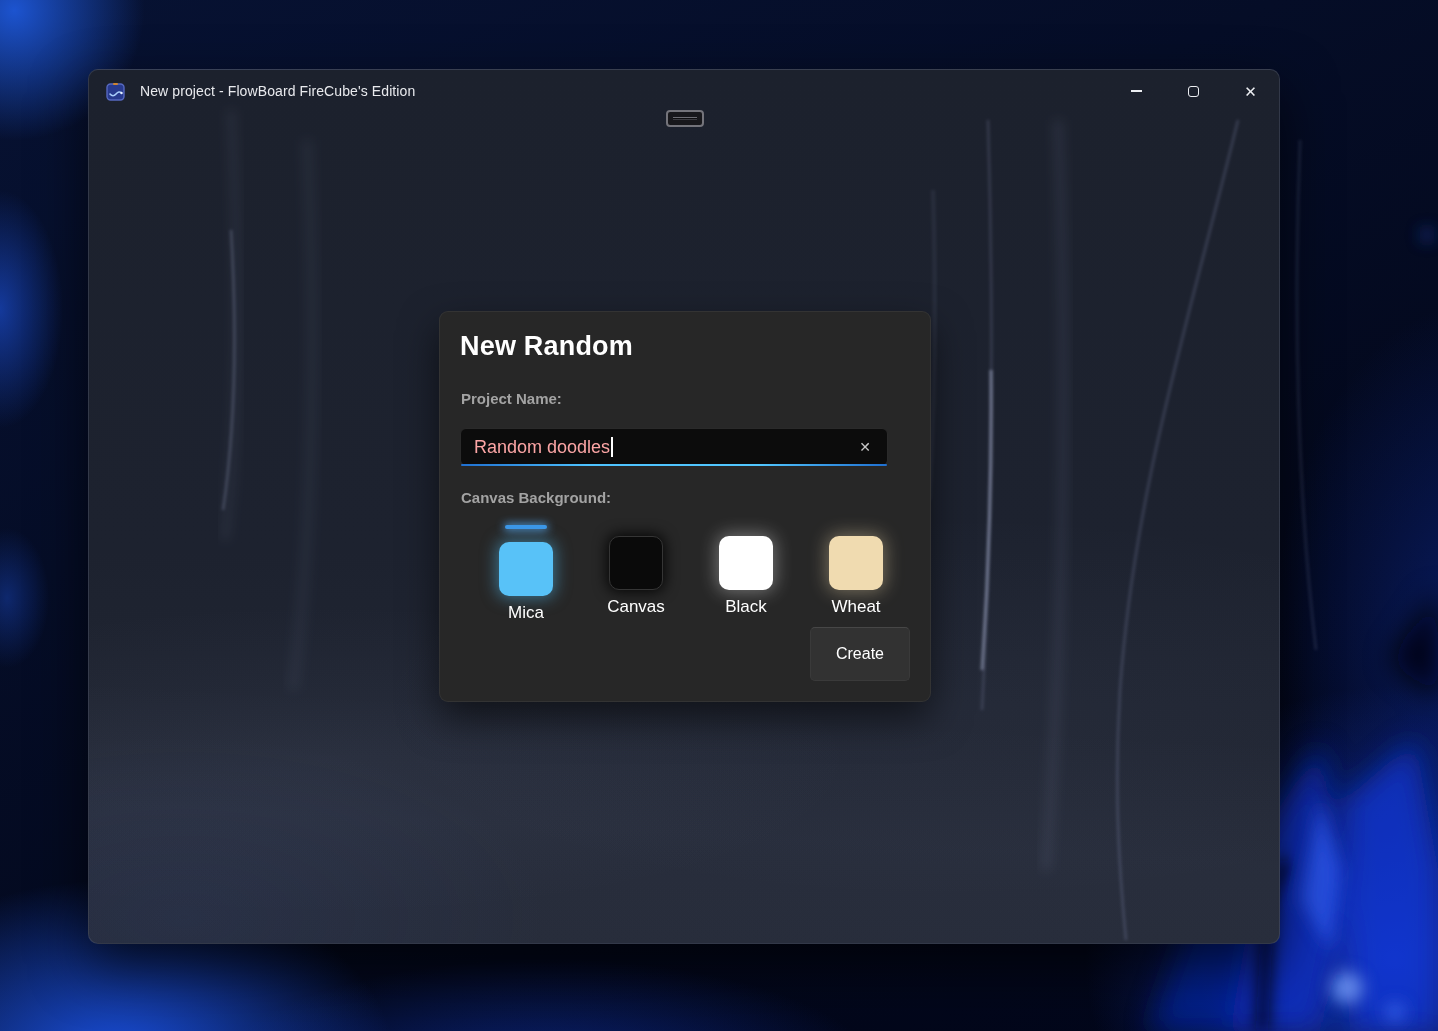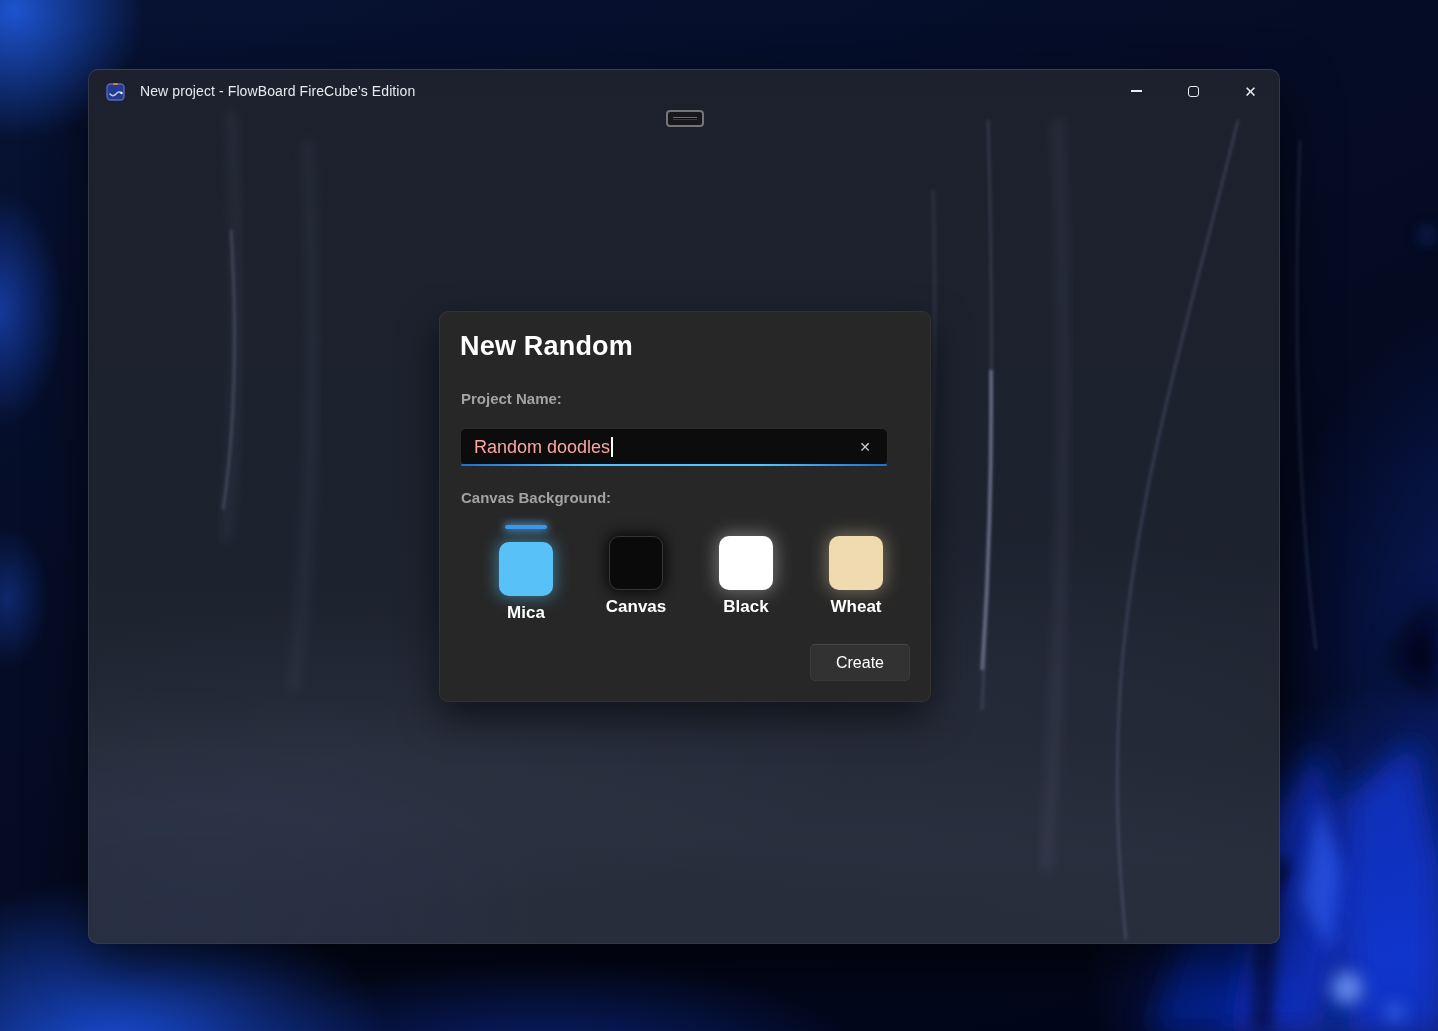--- a/index.html
+++ b/index.html
@@ -81,37 +81,37 @@
   }
   .textbox-value { font-size:18px; color:#fca5a5; white-space:nowrap; }
   .caret { display:inline-block; width:1.5px; height:20px; background:#ffffff; margin-left:1px; vertical-align:middle; }
   .clear-btn {
     position:absolute; right:10px; top:50%; transform:translateY(-50%);
     width:24px; height:24px; border:none; background:transparent; color:#c9c9c9;
     font-size:14px; line-height:1; cursor:pointer; display:flex; align-items:center; justify-content:center;
   }
 
   .swatch-row { position:absolute; left:56px; top:224px; display:flex; gap:50px; align-items:flex-start; }
-  .swatch-item { width:60px; position:relative; display:flex; flex-direction:column; align-items:center; cursor:pointer;font-weight:bold; }
+  .swatch-item { width:60px; position:relative; display:flex; flex-direction:column; align-items:center; cursor:pointer; }
   .swatch-item.selected { transform:translateY(6px); }
   .indicator {
     position:absolute; top:-17px; left:50%; transform:translateX(-50%);
     width:42px; height:4px; border-radius:2px; background:#3b97e8;
     box-shadow:0 0 9px 1px rgba(90,180,255,0.9); opacity:0;
   }
   .swatch-item.selected .indicator { opacity:1; }
   .swatch { width:54px; height:54px; border-radius:10px; }
   [data-swatch-index="0"] .swatch { box-shadow:0 0 16px 2px rgba(86,194,248,0.50); }
   [data-swatch-index="1"] .swatch { border:1px solid #353535; box-shadow:0 0 14px 2px rgba(0,0,0,0.85); }
   [data-swatch-index="2"] .swatch { box-shadow:0 0 18px 2px rgba(255,255,255,0.36); }
   [data-swatch-index="3"] .swatch { box-shadow:0 0 18px 2px rgba(240,219,176,0.40); }
   .swatch-label { margin-top:7px; font-size:17px; color:#ffffff; }
 
   .create-btn {
-    position:absolute; right:20px; bottom:20px; width:100px; height:37px;
+    position:absolute; right:20px; bottom:20px; width:100px; height:54px;
     background:#323232; border:1px solid #3a3a3a; border-top-color:#474747; border-radius:5px;
     color:#ffffff; font-size:16px; font-family:"Liberation Sans", sans-serif; cursor:pointer;
   }
 </style>
 </head>
 <body>
 
 <svg class="wall-art" width="1438" height="1031" viewBox="0 0 1438 1031">
   <defs>
     <filter id="b14" x="-50%" y="-50%" width="200%" height="200%">

